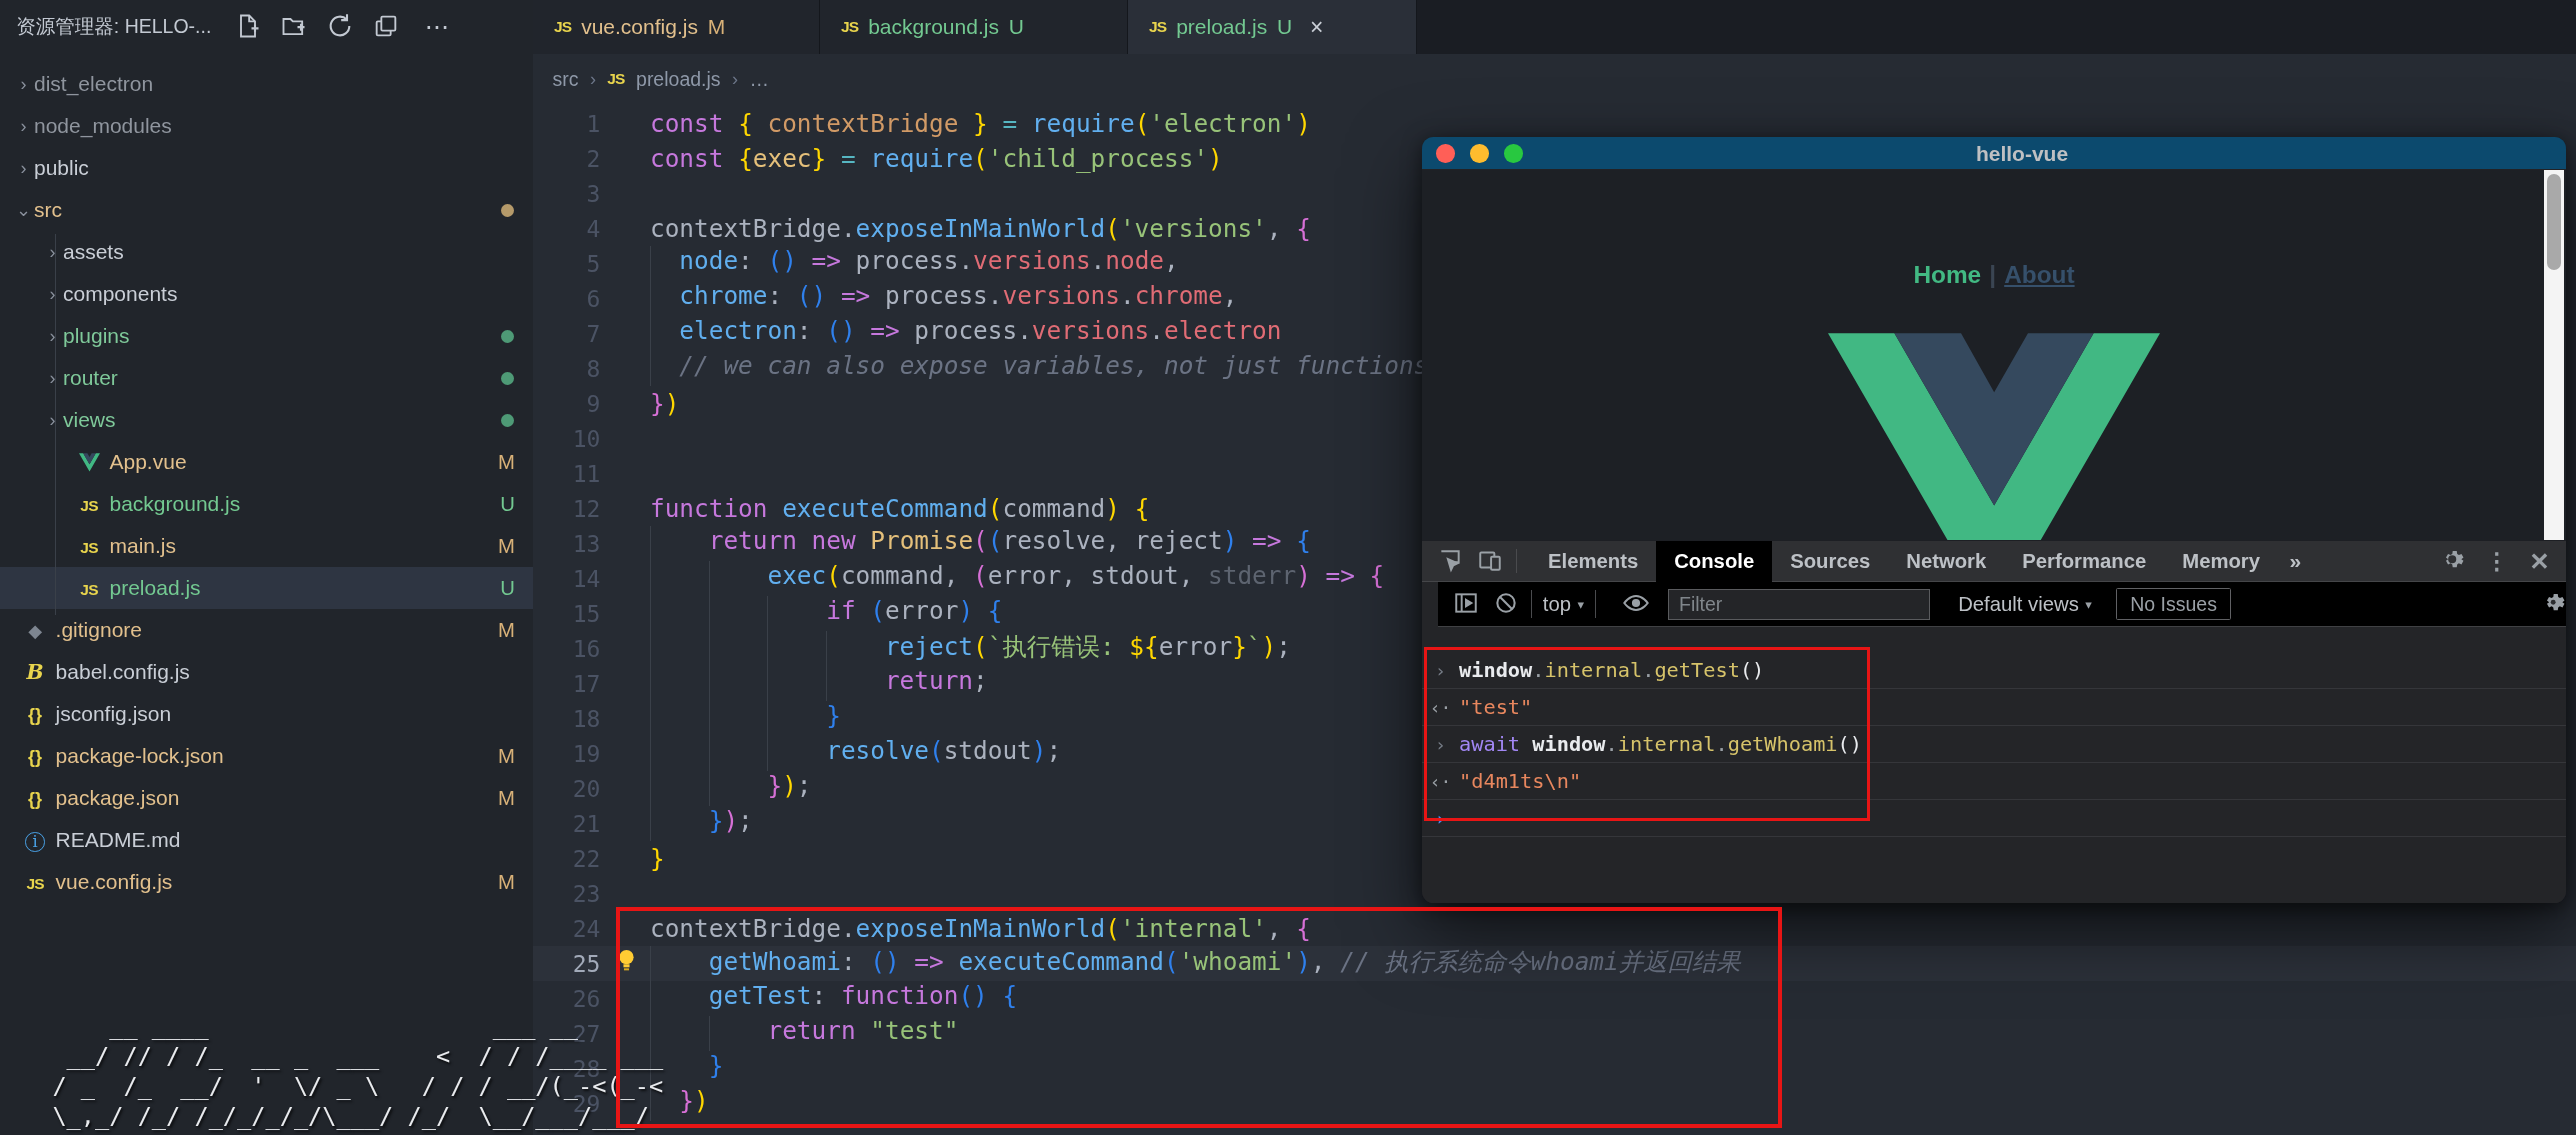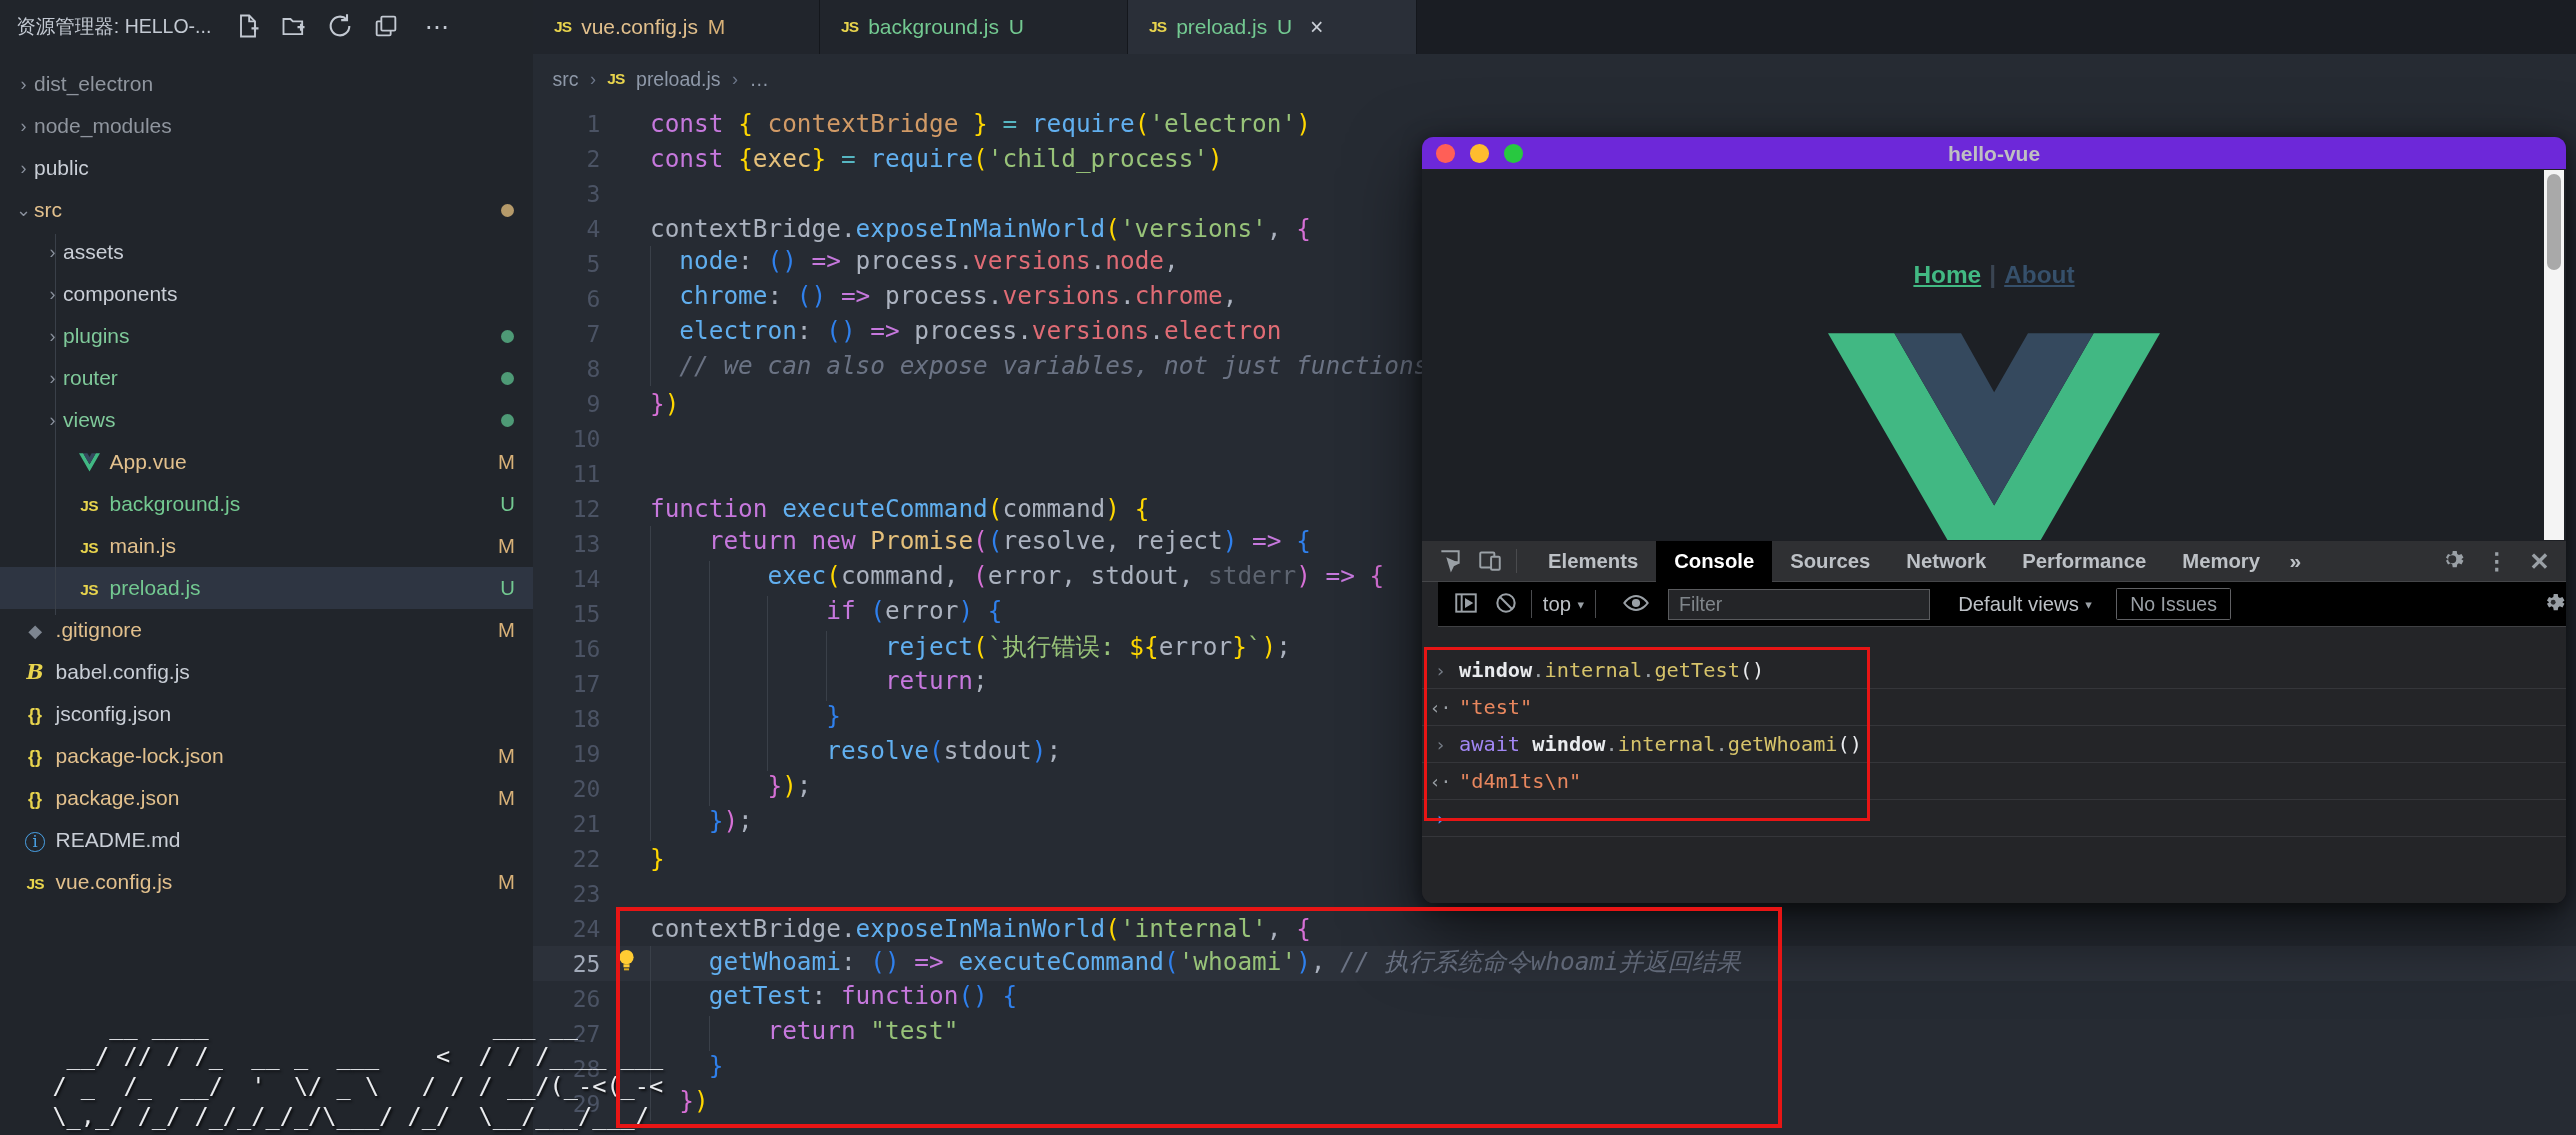--- a/index.html
+++ b/index.html
@@ -54,28 +54,28 @@
   .tk-str{color:#98c379;} .tk-prop{color:#e06c75;} .tk-fg{color:#abb2bf;}
   .tk-dim{color:#5d6470;} .tk-com{color:#6b7384;font-style:italic;}
   .tk-op{color:#56b6c2;} .tk-b1{color:#ffd700;} .tk-b2{color:#d670d6;}
   .tk-b3{color:#2f80ed;} .tk-cls{color:#e5c07b;} .tk-imp{color:#d19a66;}
 
   .annotation { position:absolute; border:4.1px solid #e81515; z-index:30; pointer-events:none; }
   #code-annotation { left:83px; top:907px; width:1166px; height:221px; }
 
   
   #appwin { position:absolute; left:1422px; top:137px; width:1144px; height:766px; border-radius:11.4px; background:#1d1f24; box-shadow:0 28px 73px rgba(0,0,0,0.6), 0 4.9px 19.5px rgba(0,0,0,0.5); overflow:hidden; z-index:10; }
-  #titlebar { position:absolute; left:0; top:0; width:100%; height:33px; background:#6d28d9; border-bottom:0.8px solid #222225; }
+  #titlebar { position:absolute; left:0; top:0; width:100%; height:33px; background:#0c4a6e; border-bottom:0.8px solid #222225;padding-left:28px; }
   #win-title { position:absolute; width:100%; text-align:center; line-height:33px; color:#bfc0c2; font-size:21px; font-weight:bold; }
   .tl { position:absolute; top:7.3px; width:18.7px; height:18.7px; border-radius:50%; }
   #tl-close{ left:14px; background:#ff5f57; } #tl-min{ left:48px; background:#febc2e; } #tl-max{ left:82px; background:#28c840; }
 
   #page { position:absolute; left:0; top:33px; width:100%; height:370px; background:#1d2025; overflow:hidden; }
   #nav { position:absolute; top:91px; width:100%; text-align:center; font-size:24.4px; font-weight:bold; }
-  #nav .home { color:#42b983; text-decoration:underline; }
+  #nav .home { color:#42b983; }
   #nav .navsep { color:#3a4552; margin:0 8.1px; }
   #nav .about { color:#36506b; text-decoration:underline; }
   #vue-logo { position:absolute; left:406px; top:163px; }
   #pg-scroll { position:absolute; right:1.6px; top:0; width:20.3px; height:100%; background:#f4f4f4; }
   #pg-thumb { position:absolute; left:3.3px; top:4.1px; width:14px; height:96px; background:#a9a9a9; border-radius:7.3px; }
 
   #devtools { position:absolute; left:0; top:404px; width:100%; bottom:0; background:#242528; }
   #dt-tabs { position:absolute; left:0; top:0; width:100%; height:41px; background:#2f3033; border-bottom:0.8px solid #454649; display:flex; align-items:center;font-weight:bold; }
   .dt-icon { margin-left:14.6px; }
   .dt-tabdiv { width:0.8px; height:24.4px; background:#4a4b4e; margin:0 13px; }

